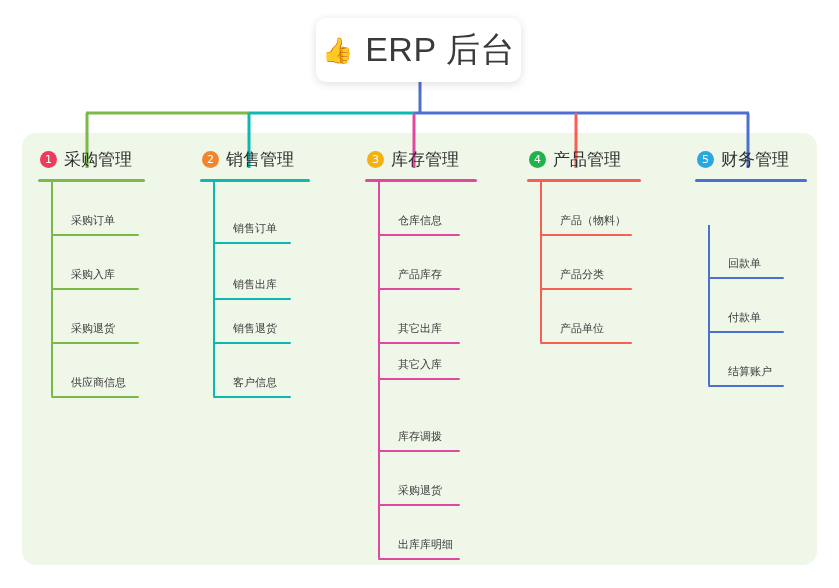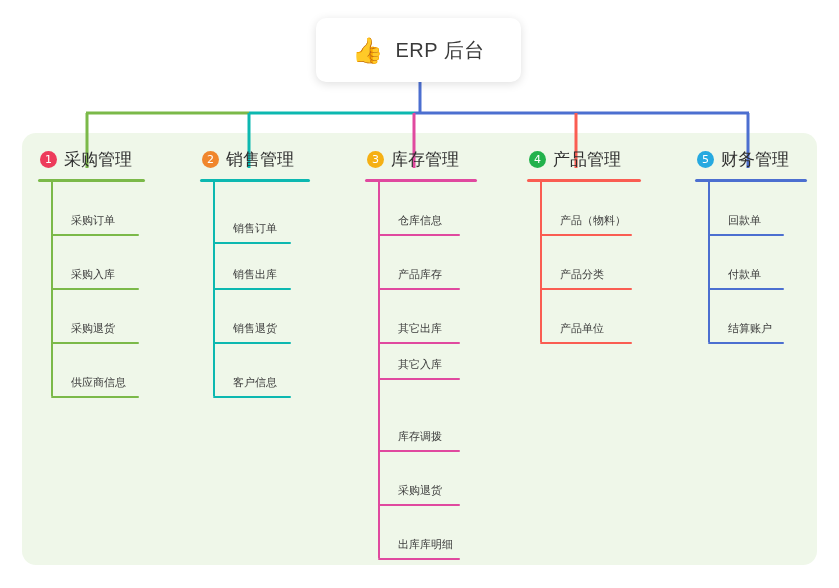--- a/index.html
+++ b/index.html
@@ -19,21 +19,21 @@
     width:205px;height:64px;
     background:#ffffff;
     border-radius:10px;
     box-shadow:0 2px 10px rgba(0,0,0,.13);
     display:flex;align-items:center;justify-content:center;
     gap:12px;
     z-index:6;
   }
   .root-emoji{font-size:25px;line-height:1;}
   .root-title{
-    font-size:20px;color:#3a3a3a;letter-spacing:.5px;
+    font-size:34px;color:#3a3a3a;letter-spacing:.5px;
     white-space:nowrap;
   }
 
   
   .panel{
     position:absolute;
     left:22px;top:133px;
     width:795px;height:432px;
     background:#eff7e9;
     border-radius:14px;
@@ -131,21 +131,21 @@
           <span class="badge" style="background: rgb(240, 134, 44);">2</span>
           <span class="head-label">销售管理</span>
         </div>
         <div class="head-rule" style="background: rgb(12, 184, 176); width: 110px;"></div>
         <div class="kids" style="height: 216px;">
           <div class="spine" style="background: rgb(12, 184, 176); height: 214px;"></div>
           <div class="kid" style="top: 8px; width: 78px;">
             <span class="kid-label">销售订单</span>
             <div class="kid-rule" style="background: rgb(12, 184, 176); width: 78px;"></div>
           </div>
-          <div class="kid" style="top: 54px; width: 78px;">
+          <div class="kid" style="top: 64px; width: 78px;">
             <span class="kid-label">销售出库</span>
             <div class="kid-rule" style="background: rgb(12, 184, 176); width: 78px;"></div>
           </div>
           <div class="kid" style="top: 162px; width: 78px;">
             <span class="kid-label">客户信息</span>
             <div class="kid-rule" style="background: rgb(12, 184, 176); width: 78px;"></div>
           </div>
           <div class="kid" style="top: 108px; width: 78px;">
             <span class="kid-label">销售退货</span>
             <div class="kid-rule" style="background: rgb(12, 184, 176); width: 78px;"></div>
@@ -211,21 +211,21 @@
             <div class="kid-rule" style="background: rgb(250, 93, 82); width: 92px;"></div>
           </div>
         </div>
       </div>
       <div class="col" style="left: 695px; width: 112px;">
         <div class="col-head">
           <span class="badge" style="background: rgb(38, 169, 224);">5</span>
           <span class="head-label">财务管理</span>
         </div>
         <div class="head-rule" style="background: rgb(76, 111, 208); width: 112px;"></div>
-        <div class="kids" style="height: 162px;">
+        <div class="kids" style="height: 162px; margin-top: 43px;">
           <div class="spine" style="background: rgb(76, 111, 208); height: 160px;"></div>
           <div class="kid" style="top: 0px; width: 76px;">
             <span class="kid-label">回款单</span>
             <div class="kid-rule" style="background: rgb(76, 111, 208); width: 76px;"></div>
           </div>
           <div class="kid" style="top: 54px; width: 76px;">
             <span class="kid-label">付款单</span>
             <div class="kid-rule" style="background: rgb(76, 111, 208); width: 76px;"></div>
           </div>
           <div class="kid" style="top: 108px; width: 76px;">

